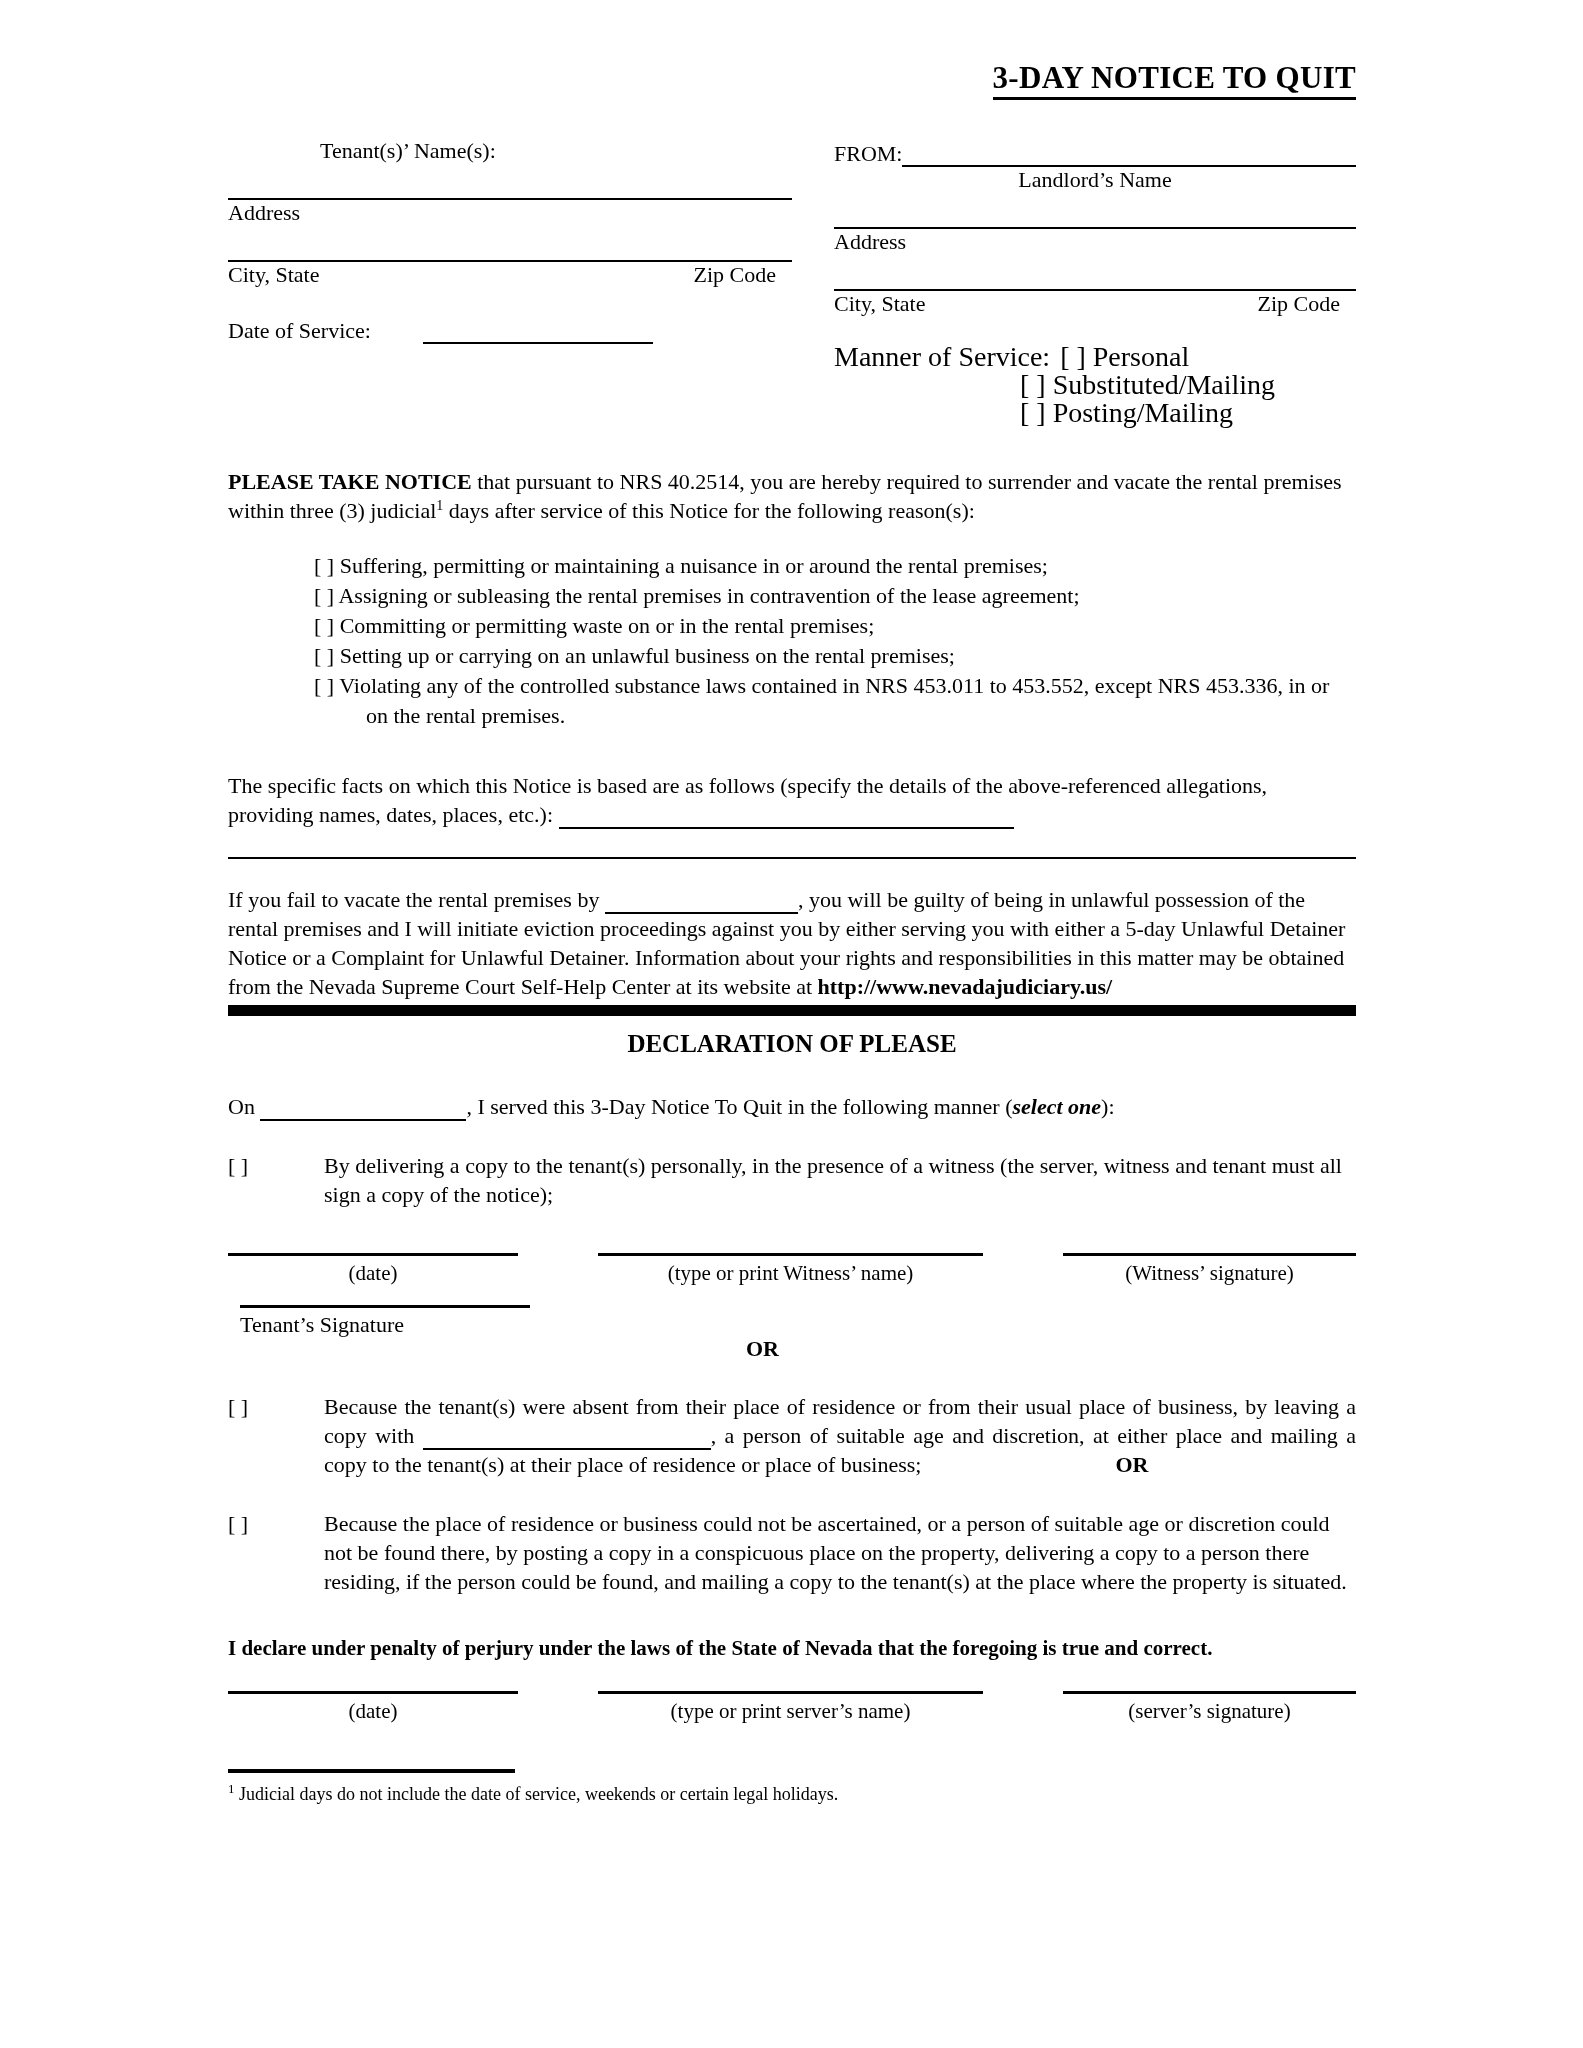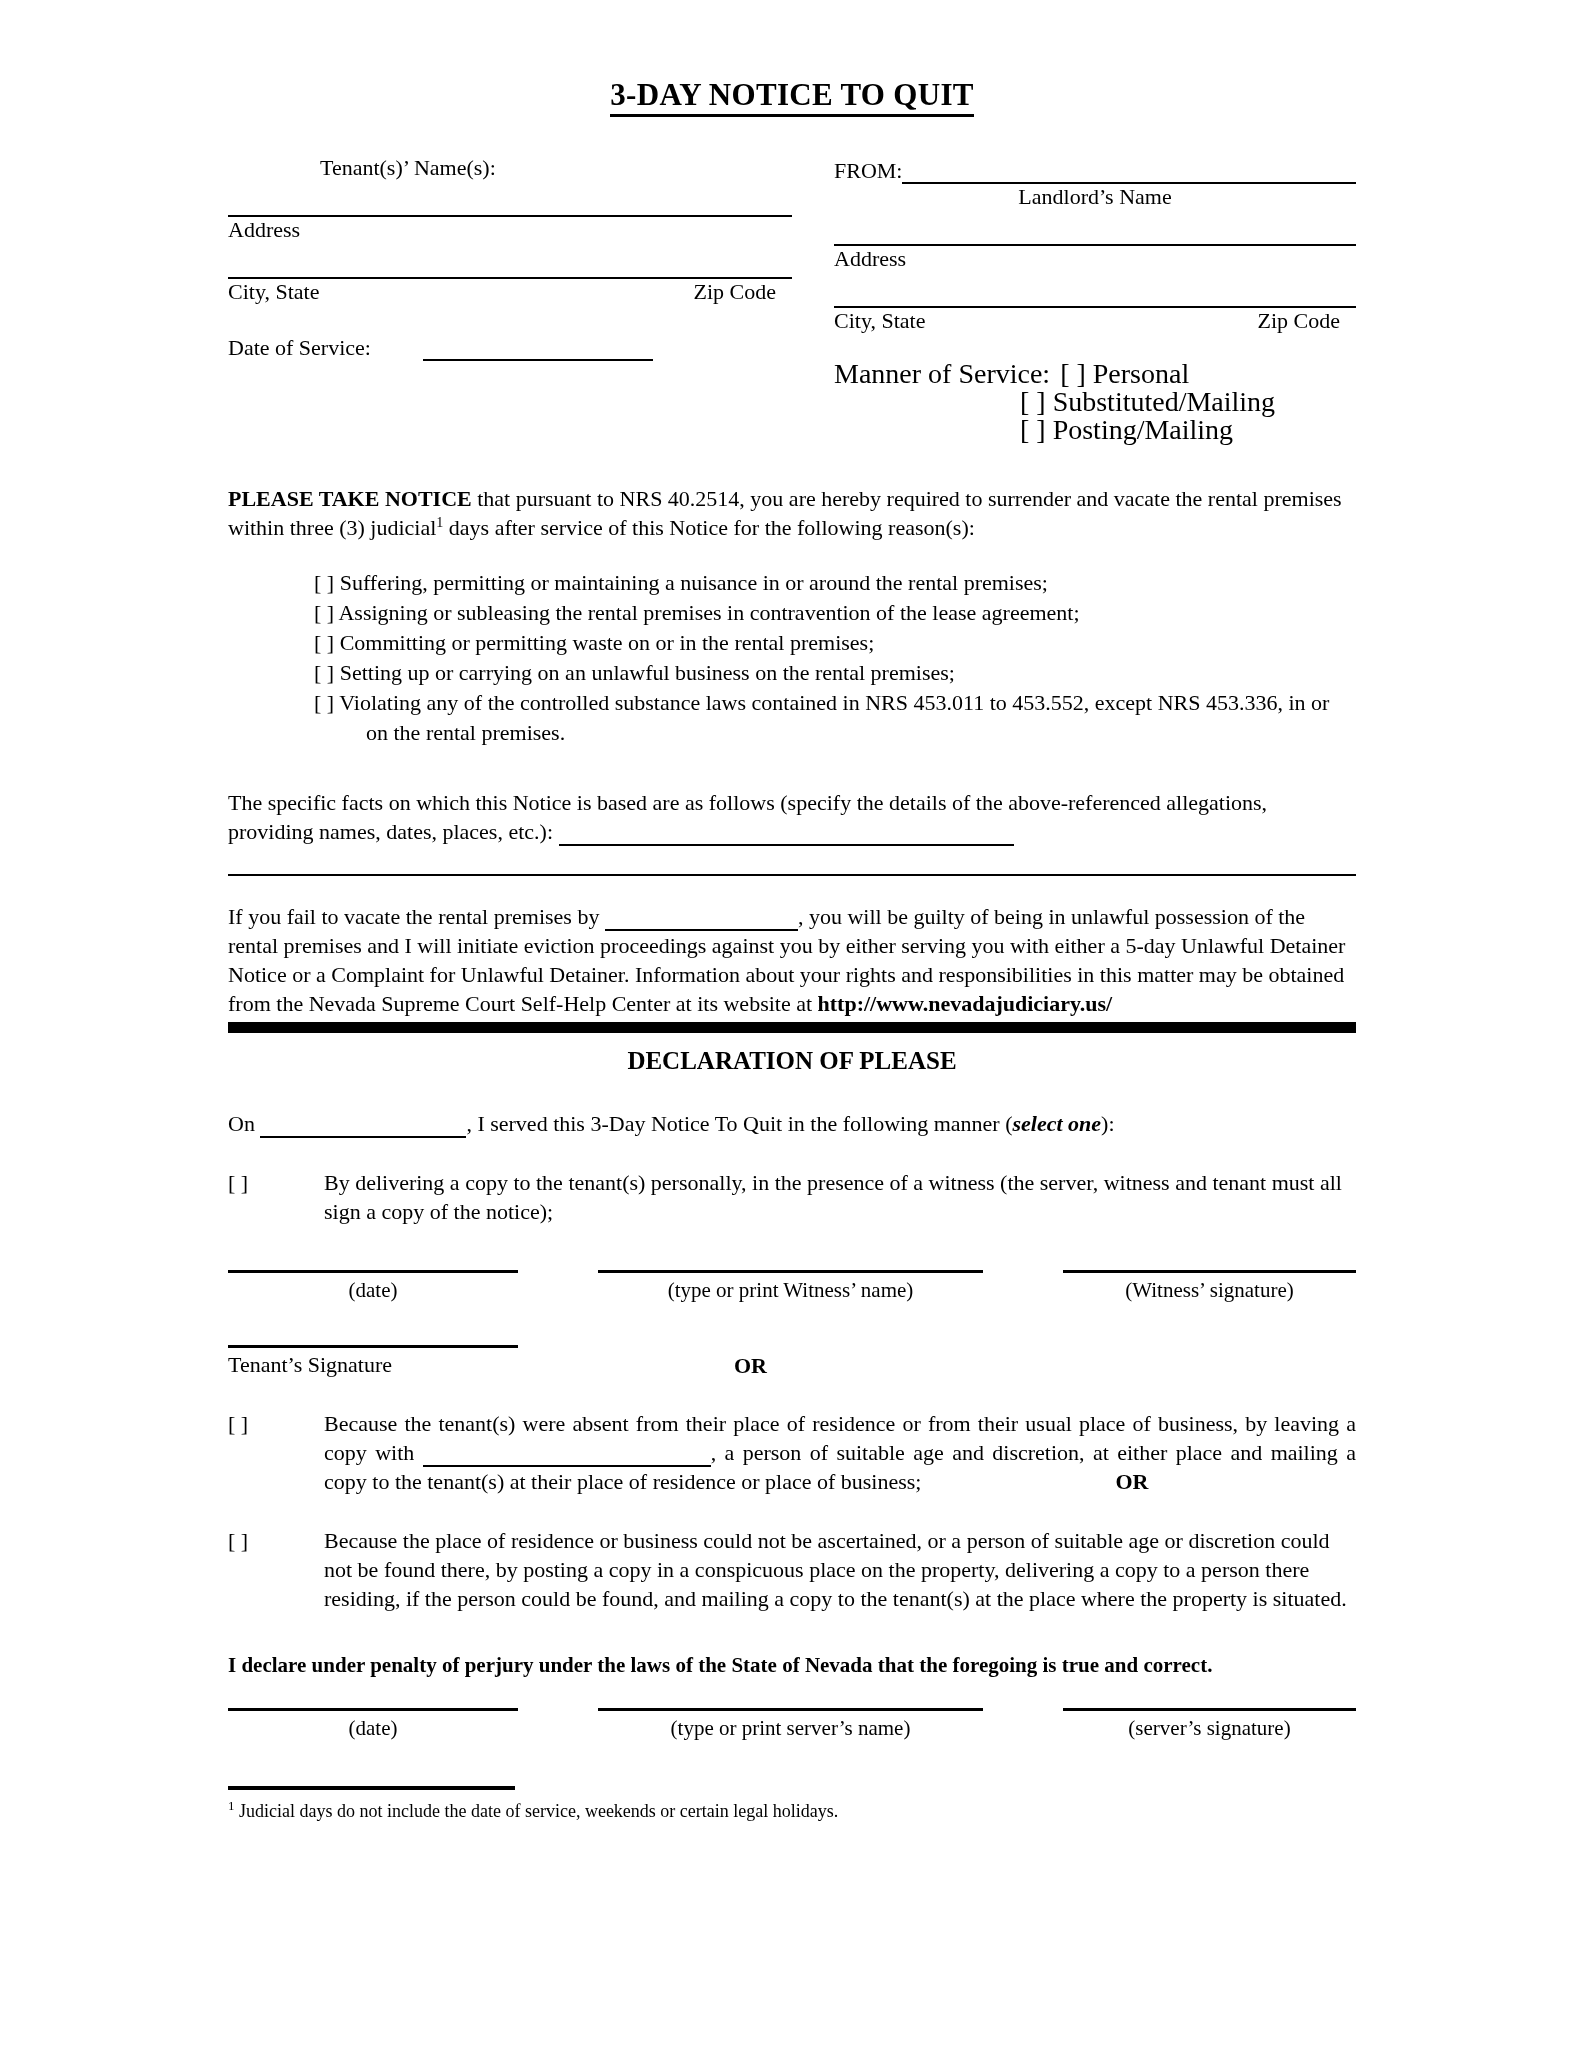--- a/index.html
+++ b/index.html
@@ -24,25 +24,25 @@
   }
   .sheet {
     position: absolute;
     left: 228px;
     top: 0;
     width: 1128px;
   }
 
   
   .doc-title {
-    text-align: center;
+    text-align: right;
     font-weight: bold;
     font-size: 31px;
     letter-spacing: 0.3px;
-    margin-top: 77px;
+    margin-top: 60px;
     margin-bottom: 0;
   }
   .doc-title span {
     border-bottom: 3px solid #000;
     padding-bottom: 2px;
   }
 
   
   .party-block {
     display: flex;
@@ -226,22 +226,23 @@
     padding-top: 3px;
   }
   .sig-c1 { width: 290px; }
   .sig-gap1 { width: 80px; }
   .sig-c2 { width: 385px; }
   .sig-gap2 { width: 80px; }
   .sig-c3 { width: 293px; }
 
   .tenant-sig-row {
     display: flex;
-    align-items: flex-end;
+    align-items: flex-start;
     margin-top: 18px;
+    margin-left: 12px;
   }
   .tenant-sig-col { width: 290px; }
   .tenant-sig-col .line { border-top: 3px solid #000; height: 0; }
   .tenant-sig-col .cap {
     font-size: 22px;
     line-height: 28px;
     padding-top: 3px;
   }
   .or-col {
     width: 465px;

